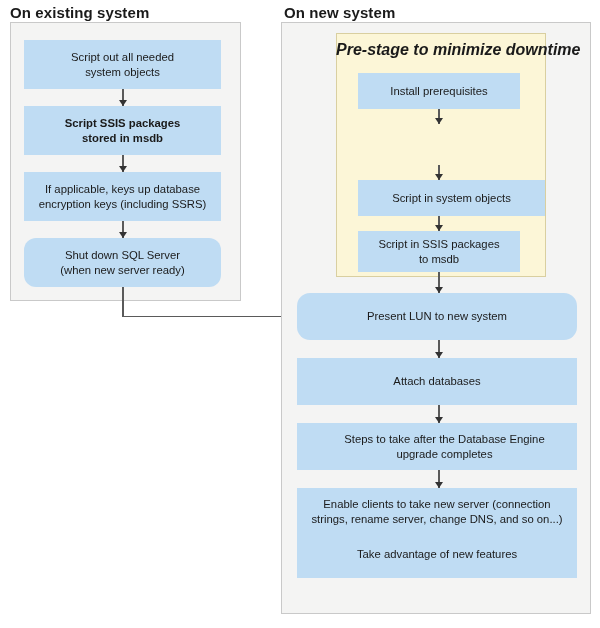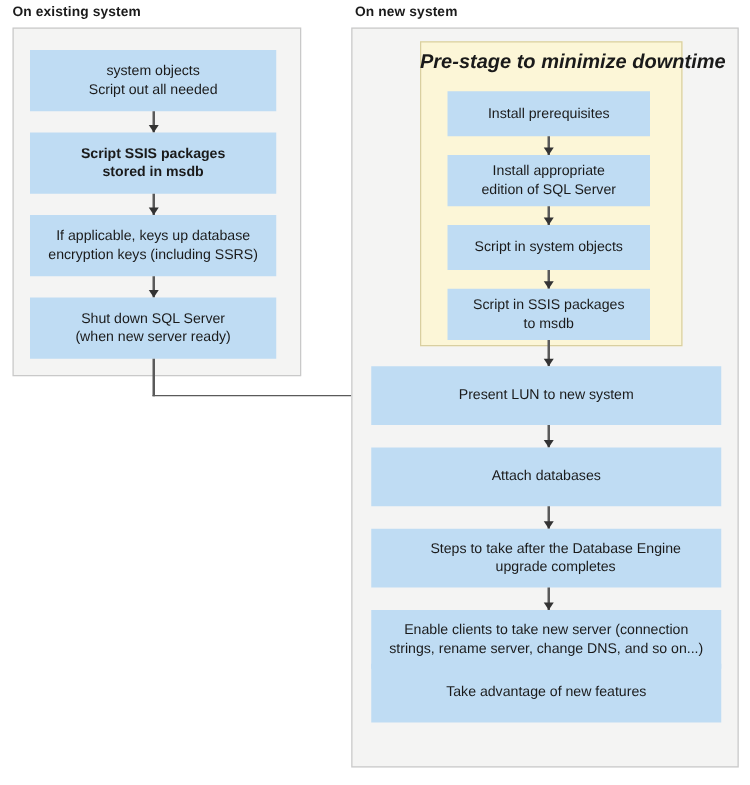--- a/index.html
+++ b/index.html
@@ -4,21 +4,21 @@
 <style>
   html,body{margin:0;padding:0;}
   body{
     width:600px;height:628px;background:#ffffff;
     font-family:"Liberation Sans", sans-serif;
     color:#1a1a1a;position:relative;overflow:hidden;
   }
   .canvas{position:absolute;left:0;top:0;width:600px;height:628px;}
 
   .panel-label{
-    position:absolute;font-size:11px;font-weight:bold;
+    position:absolute;font-size:15px;font-weight:bold;
     color:#1a1a1a;letter-spacing:0.1px;white-space:nowrap;
   }
   .panel{
     position:absolute;background:#f4f4f3;
     border:1px solid #c9c9c9;box-sizing:border-box;
   }
   .prestage{
     position:absolute;background:#fcf6d7;
     border:1px solid #d9cfa0;box-sizing:border-box;
   }
@@ -60,22 +60,22 @@
 <body>
 
 <div class="canvas">
 
   <div class="panel-label" style="left:10px;top:4px;">On existing system</div>
 
   <div class="panel" style="left:10px;top:22px;width:231px;height:279px;"></div>
 
   <div class="node" style="left:24px;top:40px;width:197px;height:49px;">
     <div>
+      <span>Script out all needed</span>
       <span>system objects</span>
-      <span>Script out all needed</span>
     </div>
   </div>
 
   <div class="arrow" style="left:122px;top:89px;height:17px;">
     <div class="shaft"></div>
       <div class="head"></div>
   </div>
 
   <div class="node" style="left:24px;top:106px;width:197px;height:49px;font-weight:bold;">
     <div>
@@ -94,21 +94,21 @@
       <span>If applicable, keys up database</span>
       <span>encryption keys (including SSRS)</span>
     </div>
   </div>
 
   <div class="arrow" style="left:122px;top:221px;height:17px;">
     <div class="shaft"></div>
       <div class="head"></div>
   </div>
 
-  <div class="node" style="left:24px;top:238px;width:197px;height:49px;">
+  <div class="node" style="left:24px;top:238px;width:197px;height:49px;border-radius:12px;">
     <div>
       <span>Shut down SQL Server</span>
       <span>(when new server ready)</span>
     </div>
   </div>
 
   <div class="elbow" style="left:122px;top:287px;width:175px;height:31px;">
     <div class="v" style="height:30px;"></div>
     <div class="h" style="left:0px;top:28.6px;width:169px;"></div>
     <div class="head-r" style="left:168px;top:24.4px;"></div>
@@ -126,33 +126,27 @@
     <div>
       <span>Install prerequisites</span>
     </div>
   </div>
 
   <div class="arrow" style="left:438px;top:109px;height:15px;">
     <div class="shaft"></div>
       <div class="head"></div>
   </div>
 
-  <div class="node" style="left:358px;top:124px;width:162px;height:41px;">
-    <div>
-      <span>Install appropriate</span>
-      <span>edition of SQL Server</span>
-    </div>
-  </div>
 
   <div class="arrow" style="left:438px;top:165px;height:15px;">
     <div class="shaft"></div>
       <div class="head"></div>
   </div>
 
-  <div class="node" style="left:358px;top:180px;width:162px;height:36px;">
+  <div class="node" style="left:358px;top:180px;width:187px;height:36px;">
     <div>
       <span>Script in system objects</span>
     </div>
   </div>
 
   <div class="arrow" style="left:438px;top:216px;height:15px;">
     <div class="shaft"></div>
       <div class="head"></div>
   </div>
 
@@ -161,21 +155,21 @@
       <span>Script in SSIS packages</span>
       <span>to msdb</span>
     </div>
   </div>
 
   <div class="arrow" style="left:438px;top:272px;height:21px;">
     <div class="shaft"></div>
       <div class="head"></div>
   </div>
 
-  <div class="node" style="left:297px;top:293px;width:280px;height:47px;">
+  <div class="node" style="left:297px;top:293px;width:280px;height:47px;border-radius:13px;">
     <div>
       <span>Present LUN to new system</span>
     </div>
   </div>
 
   <div class="arrow" style="left:438px;top:340px;height:18px;">
     <div class="shaft"></div>
       <div class="head"></div>
   </div>
 

